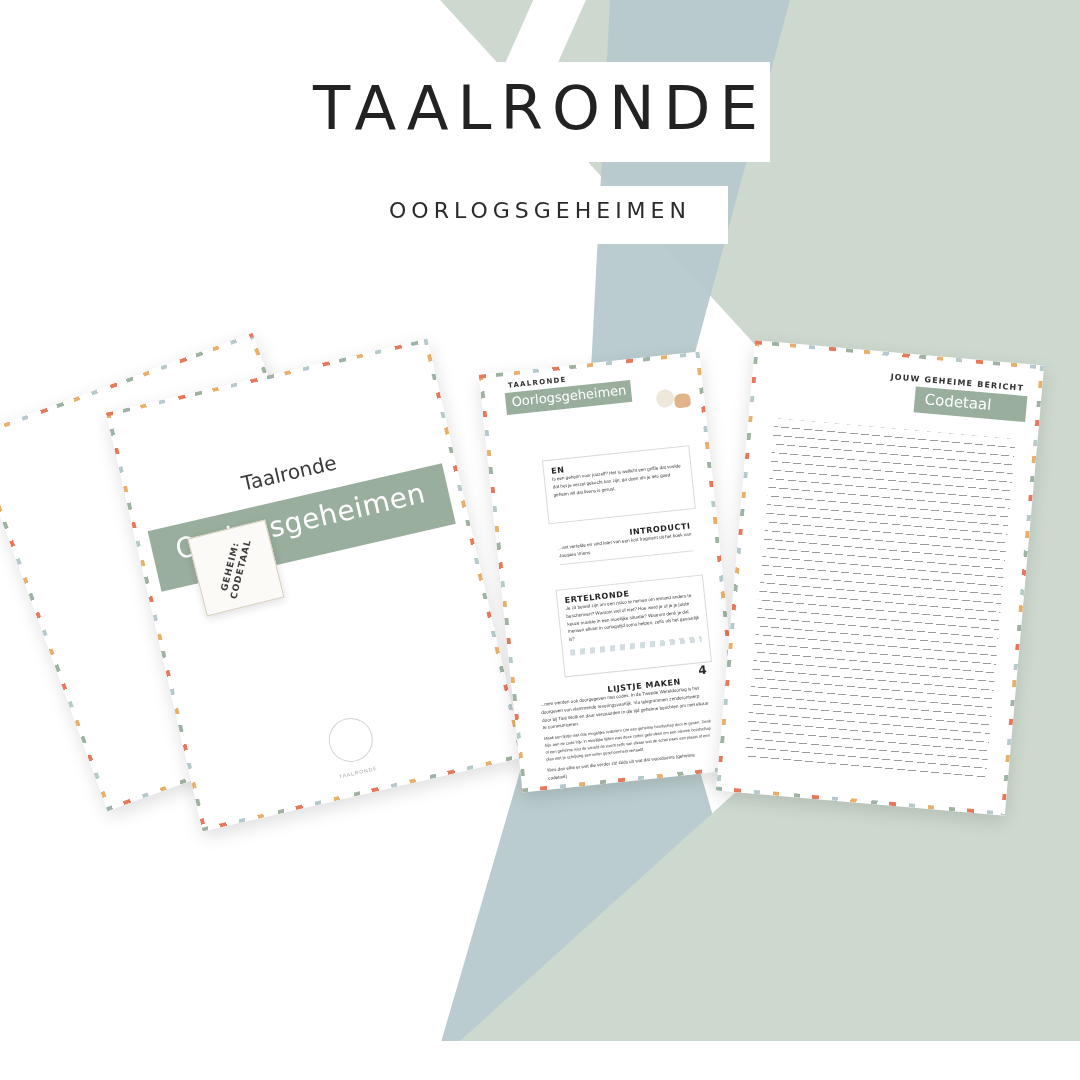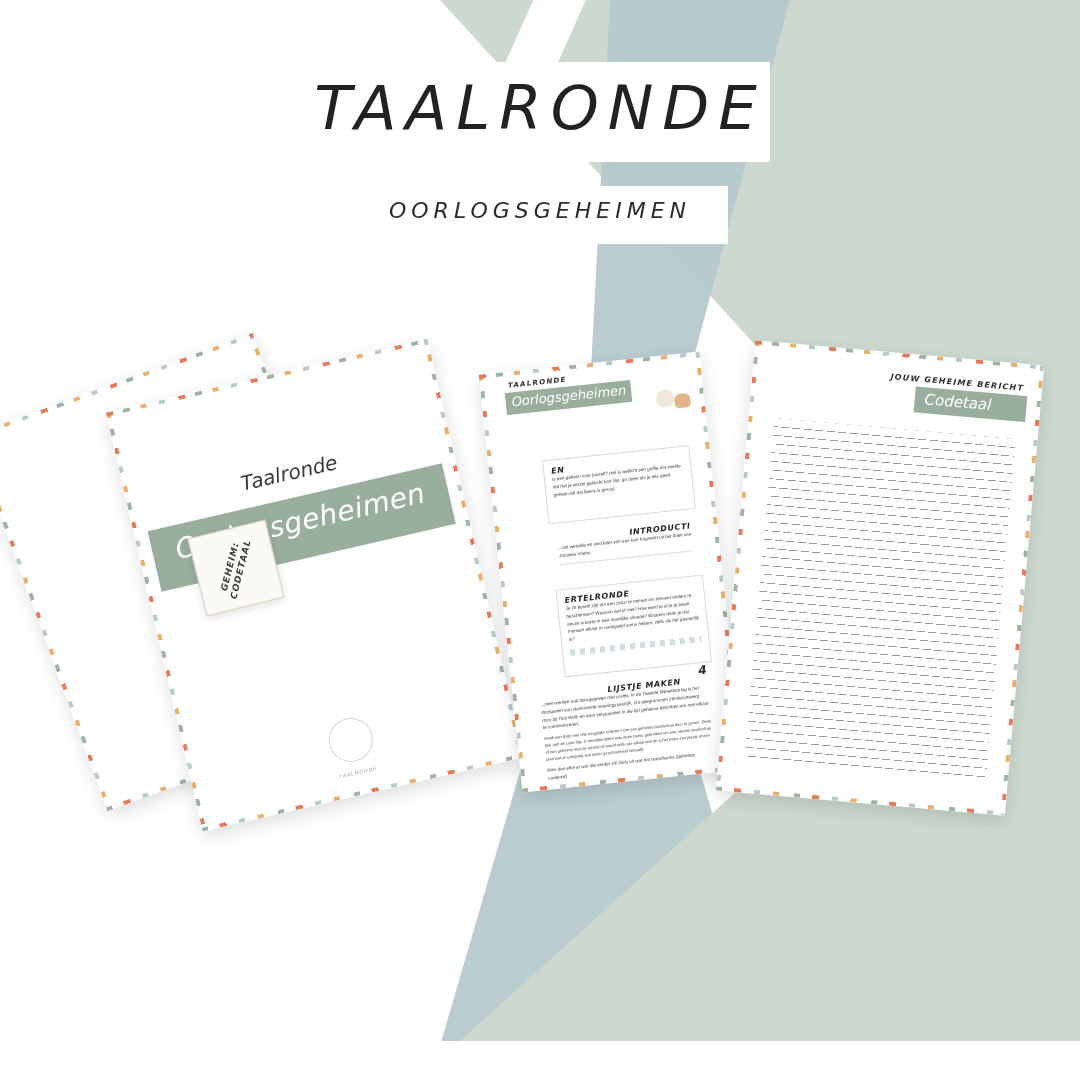--- a/index.html
+++ b/index.html
@@ -9,21 +9,20 @@
   }
   body {
     font-family: "Liberation Sans", sans-serif;
   }
   #stage {
     position: relative;
     width: 1080px;
     height: 1041px;
     overflow: hidden;
     background: #ffffff;
-    font-style: italic;
   }
 
   
   .bg-shape {
     position: absolute;
     pointer-events: none;
   }
   
   .bg-tri-right {
     top: 0;

